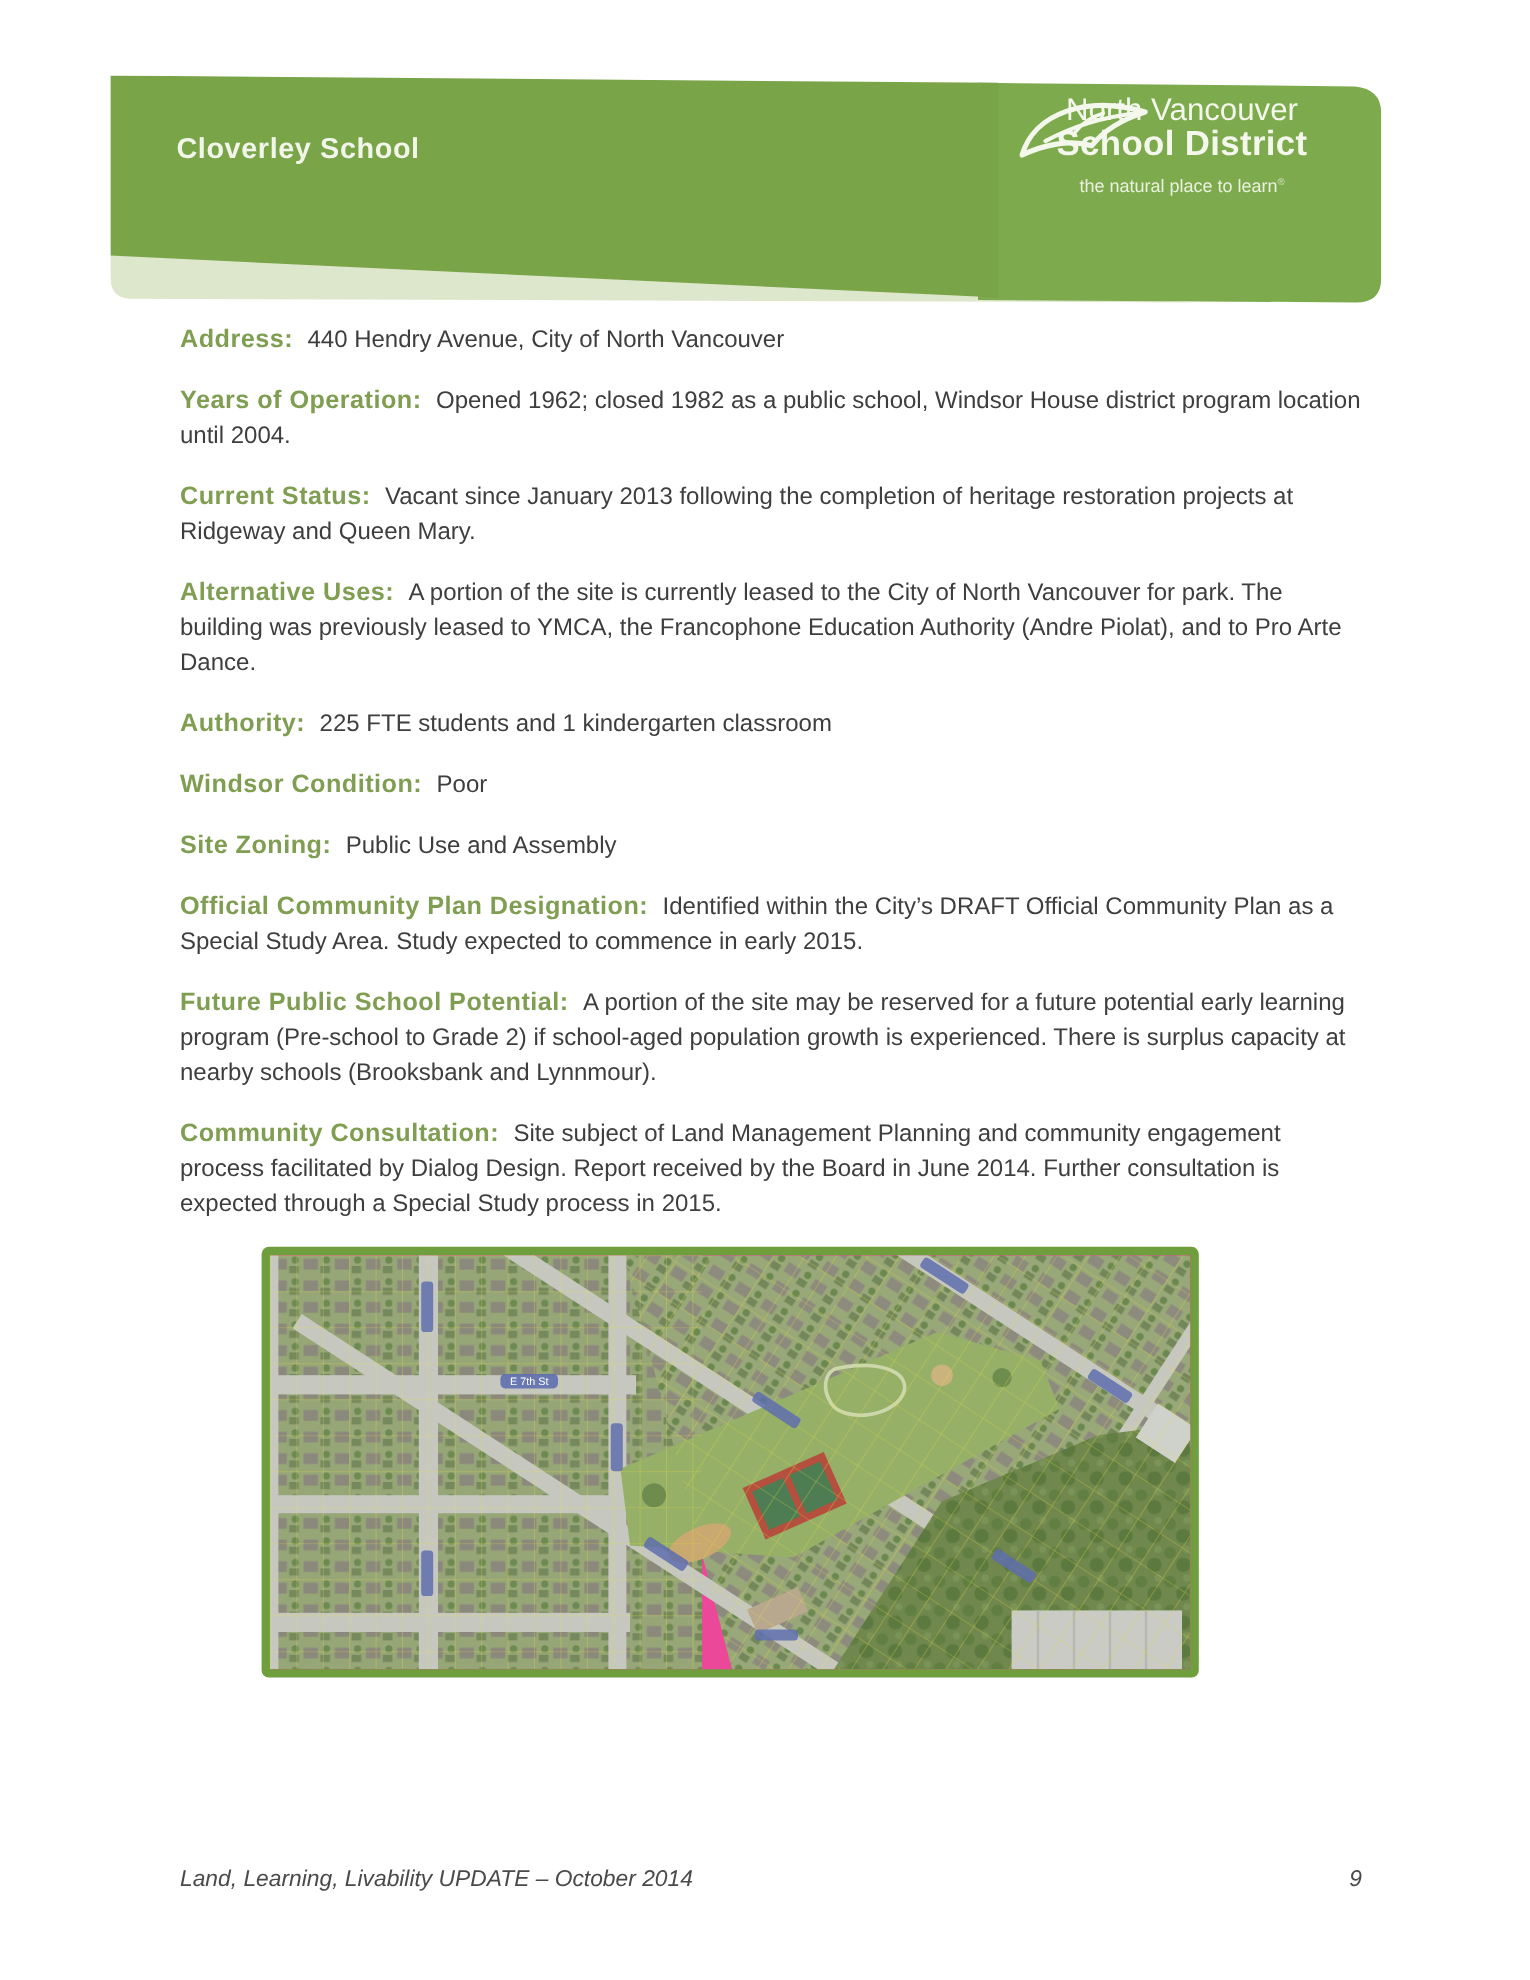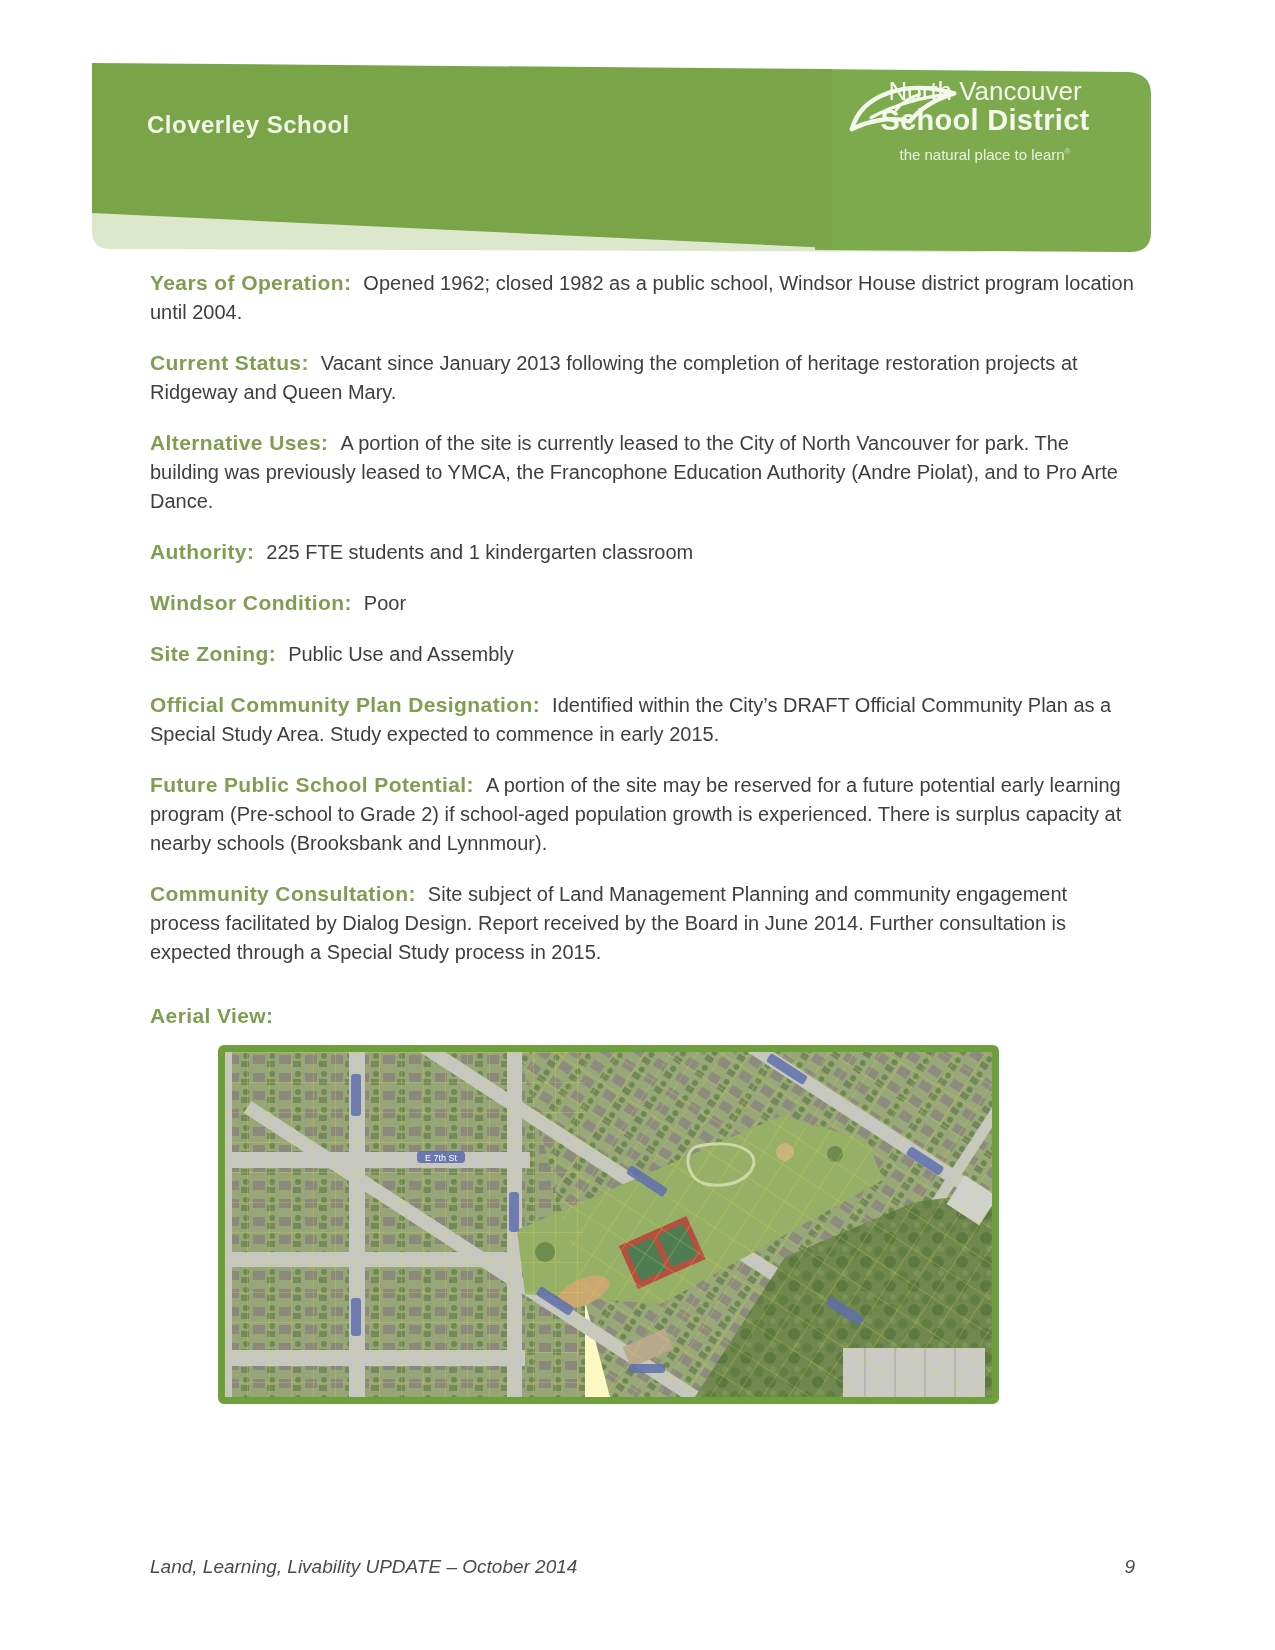--- a/index.html
+++ b/index.html
@@ -33,21 +33,21 @@
   .content{position:absolute;left:150px;top:268px;width:990px;}
   .field{margin:0 0 21px 0;font-size:20px;line-height:29px;color:#3e3e3e;}
   .flabel{color:#7f9e52;font-weight:700;font-size:21px;letter-spacing:0.4px;margin-right:12px;}
   .aerial-label{margin:34px 0 14px 0;}
 
   
   .map{
     margin-left:68px;
     width:767px;height:345px;
     border:7px solid #6f9e3c;border-radius:6px;
-    overflow:hidden;background:#fef9c3;
+    overflow:hidden;background:#ec4899;
   }
 
   
   .footer{
     position:absolute;left:150px;top:1556px;width:985px;
     display:flex;justify-content:space-between;
     font-size:19px;font-style:italic;color:#4a4a4a;gap:44px;
   }
 </style>
 </head>
@@ -74,41 +74,41 @@
         <path d="M 52,34 C 58,26 66,21 76,18" fill="none" stroke="#f4f7ec" stroke-width="3" stroke-linecap="round"></path>
       </svg>
       <div class="org1">North Vancouver</div>
       <div class="org2">School District</div>
       <div class="tag"><span>the natural place to learn</span><sup>®</sup></div>
     </div>
   </div>
 
   <div class="content">
 
+    <p class="field"><span class="flabel">Address:</span><span>440 Hendry Avenue, City of North Vancouver</span></p>
 
     <p class="field"><span class="flabel">Years of Operation:</span><span>Opened 1962; closed 1982 as a public school, Windsor House district program location until 2004.</span></p>
 
     <p class="field"><span class="flabel">Current Status:</span><span>Vacant since January 2013 following the completion of heritage restoration projects at Ridgeway and Queen Mary.</span></p>
 
     <p class="field"><span class="flabel">Alternative Uses:</span><span>A portion of the site is currently leased to the City of North Vancouver for park. The building was previously leased to YMCA, the Francophone Education Authority (Andre Piolat), and to Pro Arte Dance.</span></p>
 
     <p class="field"><span class="flabel">Authority:</span><span>225 FTE students and 1 kindergarten classroom</span></p>
 
     <p class="field"><span class="flabel">Windsor Condition:</span><span>Poor</span></p>
 
 
     <p class="field"><span class="flabel">Site Zoning:</span><span>Public Use and Assembly</span></p>
 
     <p class="field"><span class="flabel">Official Community Plan Designation:</span><span>Identified within the City’s DRAFT Official Community Plan as a Special Study Area. Study expected to commence in early 2015.</span></p>
 
     <p class="field"><span class="flabel">Future Public School Potential:</span><span>A portion of the site may be reserved for a future potential early learning program (Pre-school to Grade 2) if school-aged population growth is experienced.  There is surplus capacity at nearby schools (Brooksbank and Lynnmour).</span></p>
 
     <p class="field"><span class="flabel">Community Consultation:</span><span>Site subject of Land Management Planning and community engagement process facilitated by Dialog Design. Report received by the Board in June 2014.  Further consultation is expected through a Special Study process in 2015.</span></p>
 
-    <p class="field aerial-label"><span class="flabel">Aerial View:</span></p>
 
     <div class="map">
       <svg width="767" height="345" viewBox="0 0 767 345" aria-hidden="true">
         <defs>
           <pattern id="houses" width="26" height="18" patternUnits="userSpaceOnUse">
             <rect width="26" height="18" fill="#97a677"></rect>
             <rect x="2" y="3" width="12" height="9" fill="#8b897c"></rect>
             <rect x="16" y="9" width="8" height="6" fill="#75895d"></rect>
             <circle cx="21" cy="4" r="3" fill="#6d8a52"></circle>
           </pattern>

